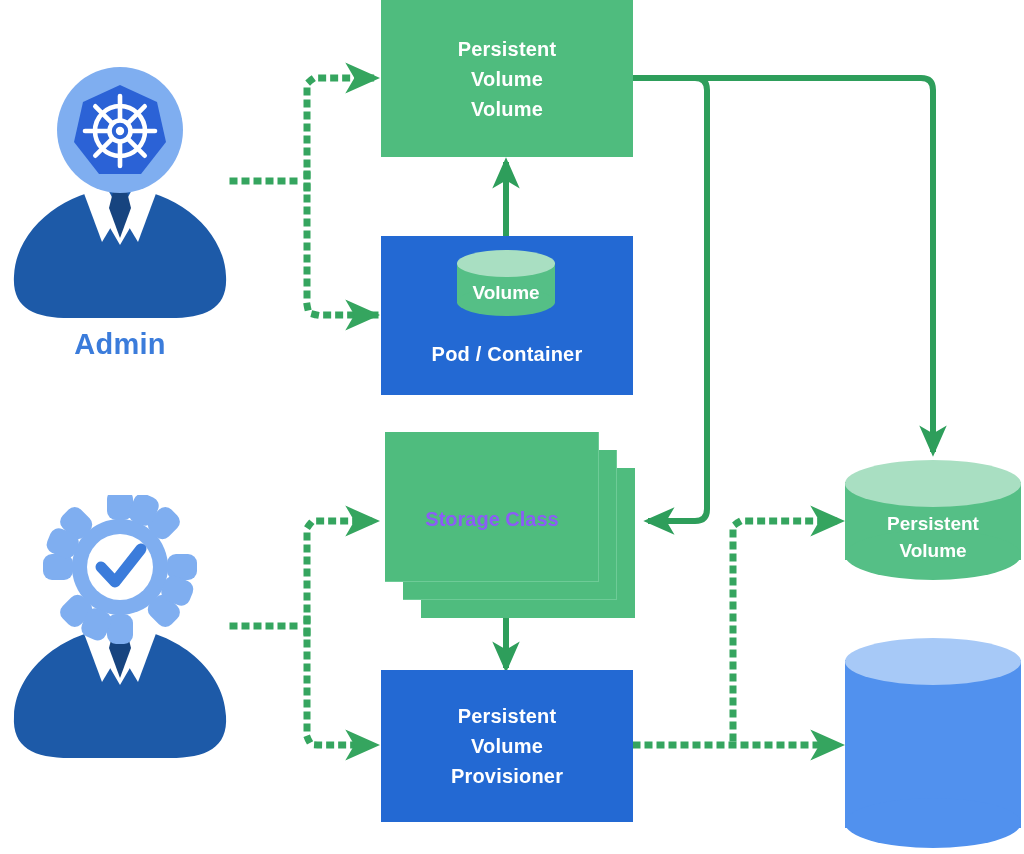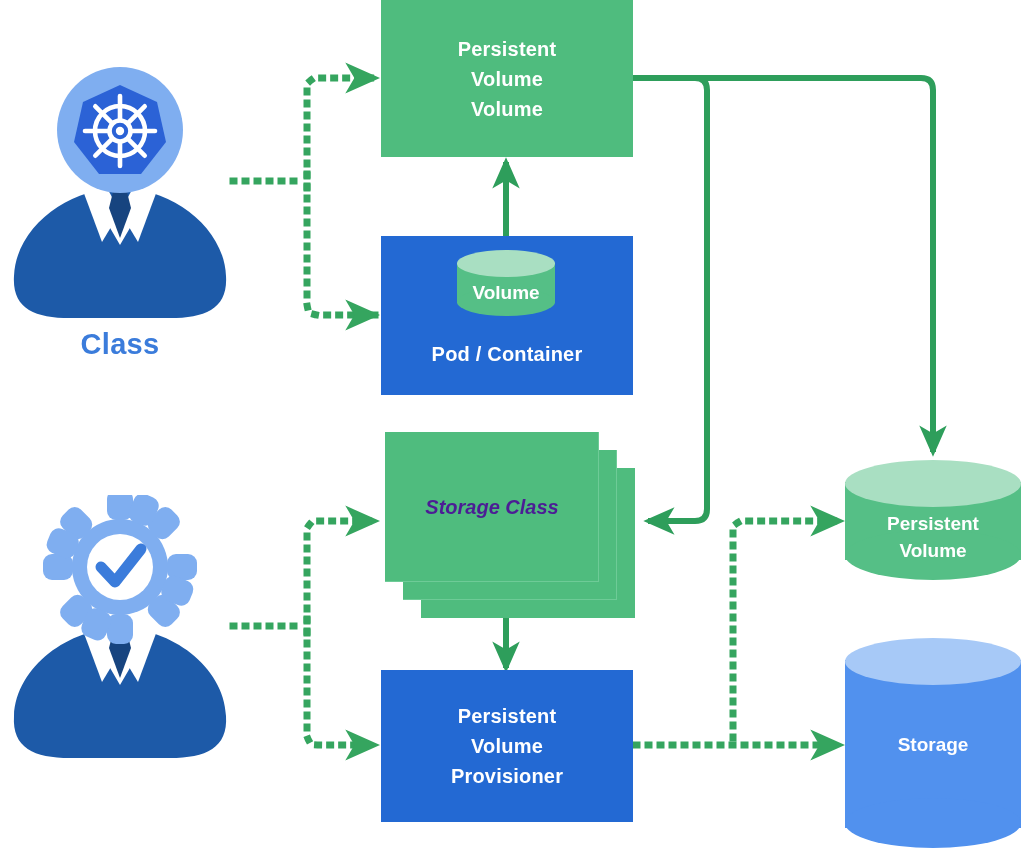--- a/index.html
+++ b/index.html
@@ -49,29 +49,28 @@
     background: #4FBC7E;
     width: 214px;
     height: 150px;
     box-sizing: border-box;
   }
   .stack-card.c3 { left: 36px; top: 36px; }
   .stack-card.c2 { left: 18px; top: 18px; border-right: 1px solid #6ecb97; border-bottom: 1px solid #6ecb97; }
   .stack-card.c1 { left: 0px;  top: 0px;  border-right: 1px solid #6ecb97; border-bottom: 1px solid #6ecb97; }
   .stack-label {
     position: absolute;
-    left: 0; top: 0;
+    left: 0; top: 12px;
     width: 214px; height: 150px;
     display: flex;
     align-items: center;
     justify-content: center;
-    color: #4c1d95;
+    color: #8b5cf6;
     font-weight: bold;
     font-size: 20px;
-    font-style: italic;
   }
 
   
   .cyl {
     position: absolute;
   }
   .cyl .body {
     position: absolute;
     left: 0;
     width: 100%;
@@ -189,21 +188,21 @@
         <line x1="110" y1="82" x2="110" y2="106"></line>
         <line x1="75" y1="71" x2="99" y2="71"></line>
         <line x1="121" y1="71" x2="145" y2="71"></line>
         <line x1="85.3" y1="46.3" x2="102.3" y2="63.3"></line>
         <line x1="117.7" y1="78.7" x2="134.7" y2="95.7"></line>
         <line x1="134.7" y1="46.3" x2="117.7" y2="63.3"></line>
         <line x1="102.3" y1="78.7" x2="85.3" y2="95.7"></line>
       </g>
       <circle cx="110" cy="71" r="4.2" fill="#ffffff"></circle>
     </svg>
-    <div class="person-label" style="top: 268px;">Class</div>
+    <div class="person-label" style="top: 268px;">Admin</div>
   </div>
 
   <div class="person" style="left:10px; top:495px; width:220px; height:260px;">
     <svg width="220" height="265" viewBox="0 0 220 265">
 
       <path d="M 110 133
                C 60 133, 6 171, 4 221
                C 2 253, 24 263, 60 263
                L 160 263
                C 196 263, 218 253, 216 221
@@ -281,17 +280,16 @@
       <div>Persistent</div>
       <div>Volume</div>
     </div>
   </div>
 
   <div class="cyl" style="left:845px; top:638px; width:176px; height:216px;">
     <div class="body" style="top:22px; height:168px; background:#5191EE;"></div>
     <div class="bottom" style="top:160px; height:50px; background:#5191EE;"></div>
     <div class="top" style="top:0px; height:47px; background:#A7C9F7;"></div>
     <div class="cyl-label" style="top:92px; font-size:19px; line-height:30px;">
-      <div>Storage</div>
     </div>
   </div>
 
 </div>
 
 </body></html>

